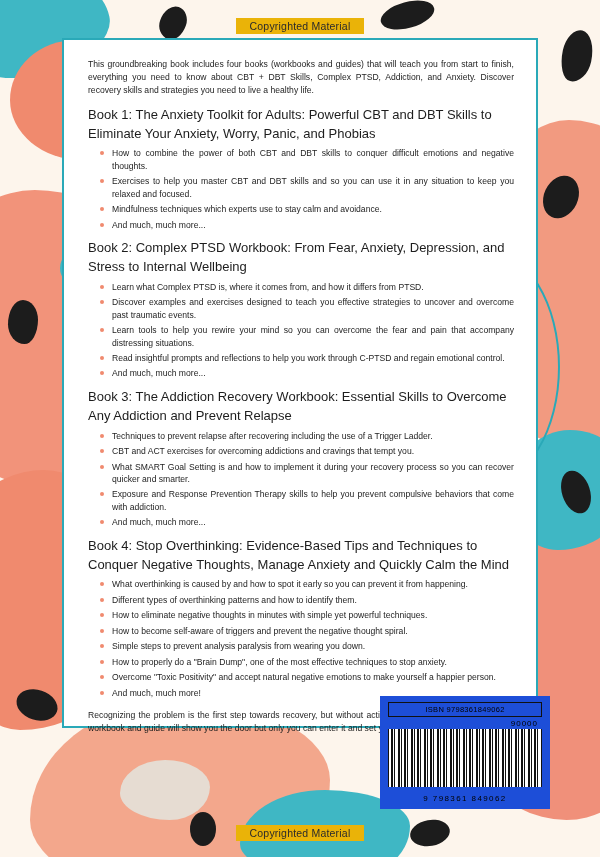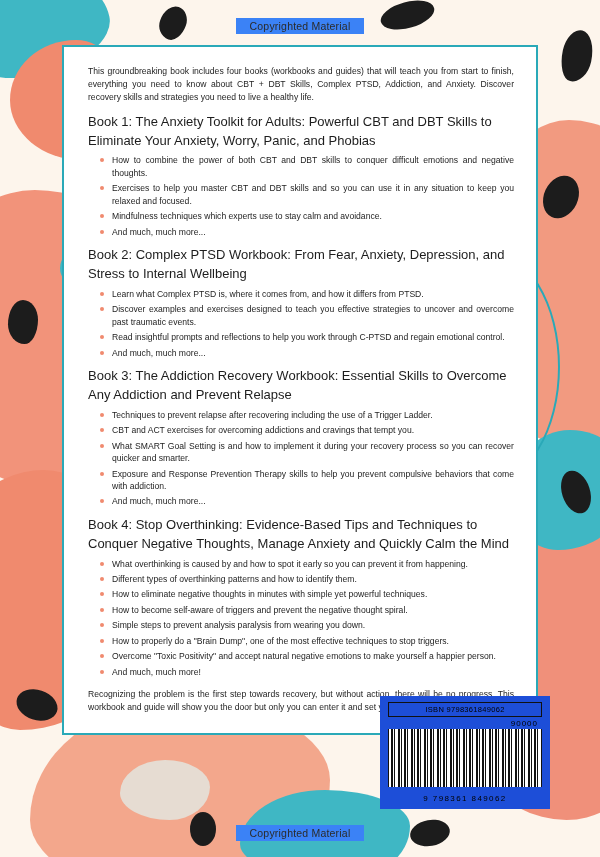--- a/index.html
+++ b/index.html
@@ -101,29 +101,29 @@
     width: 600px;
     text-align: center;
     font-size: 10.5px;
     color: #2b2b2b;
     letter-spacing: .2px;
   }
   .copyright-bar.top { top: 18px; }
   .copyright-bar.bottom { bottom: 16px; }
   .copyright-bar .inner {
     display: inline-block;
-    background: #3b82f6;
+    background: #eab308;
     padding: 2px 14px;
   }
 
   
   .panel {
     position: absolute;
     left: 62px;
-    top: 45px;
+    top: 38px;
     width: 476px;
     height: 690px;
     background: #ffffff;
     border: 2px solid #2aa9b8;
     box-sizing: border-box;
     padding: 18px 22px 10px 24px;
   }
   .panel-inner {
     font-size: 8.6px;
     line-height: 1.45;
@@ -259,41 +259,42 @@
       <li>How to combine the power of both CBT and DBT skills to conquer difficult emotions and negative thoughts.</li>
       <li>Exercises to help you master CBT and DBT skills and so you can use it in any situation to keep you relaxed and focused.</li>
       <li>Mindfulness techniques which experts use to stay calm and avoidance.</li>
       <li class="plain">And much, much more...</li>
     </ul>
 
     <h2 class="book-title">Book 2: Complex PTSD Workbook: From Fear, Anxiety, Depression, and Stress to Internal Wellbeing</h2>
     <ul class="bullets">
       <li>Learn what Complex PTSD is, where it comes from, and how it differs from PTSD.</li>
       <li>Discover examples and exercises designed to teach you effective strategies to uncover and overcome past traumatic events.</li>
+      <li>Learn tools to help you rewire your mind so you can overcome the fear and pain that accompany distressing situations.</li>
       <li>Read insightful prompts and reflections to help you work through C-PTSD and regain emotional control.</li>
       <li class="plain">And much, much more...</li>
     </ul>
 
     <h2 class="book-title">Book 3: The Addiction Recovery Workbook: Essential Skills to Overcome Any Addiction and Prevent Relapse</h2>
     <ul class="bullets">
       <li>Techniques to prevent relapse after recovering including the use of a Trigger Ladder.</li>
       <li>CBT and ACT exercises for overcoming addictions and cravings that tempt you.</li>
       <li>What SMART Goal Setting is and how to implement it during your recovery process so you can recover quicker and smarter.</li>
       <li>Exposure and Response Prevention Therapy skills to help you prevent compulsive behaviors that come with addiction.</li>
       <li class="plain">And much, much more...</li>
     </ul>
 
     <h2 class="book-title">Book 4: Stop Overthinking: Evidence-Based Tips and Techniques to Conquer Negative Thoughts, Manage Anxiety and Quickly Calm the Mind</h2>
     <ul class="bullets">
       <li>What overthinking is caused by and how to spot it early so you can prevent it from happening.</li>
       <li>Different types of overthinking patterns and how to identify them.</li>
       <li>How to eliminate negative thoughts in minutes with simple yet powerful techniques.</li>
       <li>How to become self-aware of triggers and prevent the negative thought spiral.</li>
       <li>Simple steps to prevent analysis paralysis from wearing you down.</li>
-      <li>How to properly do a "Brain Dump", one of the most effective techniques to stop triggers.</li>
+      <li>How to properly do a "Brain Dump", one of the most effective techniques to stop anxiety.</li>
       <li>Overcome "Toxic Positivity" and accept natural negative emotions to make yourself a happier person.</li>
       <li class="plain">And much, much more!</li>
     </ul>
 
     <p class="outro">Recognizing the problem is the first step towards recovery, but without action, there will be no progress. This workbook and guide will show you the door but only you can enter it and set yourself free.</p>
   </div>
 </div>
 
 <div class="barcode-box">
   <div class="isbn-line">ISBN 9798361849062</div>

